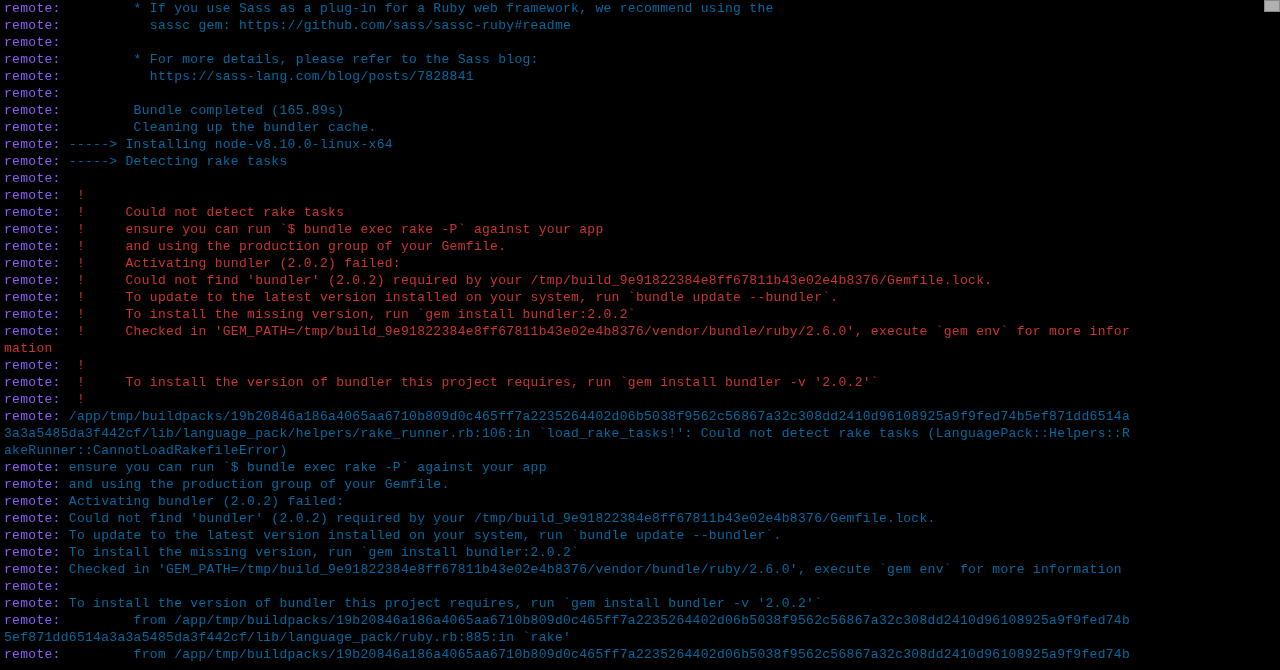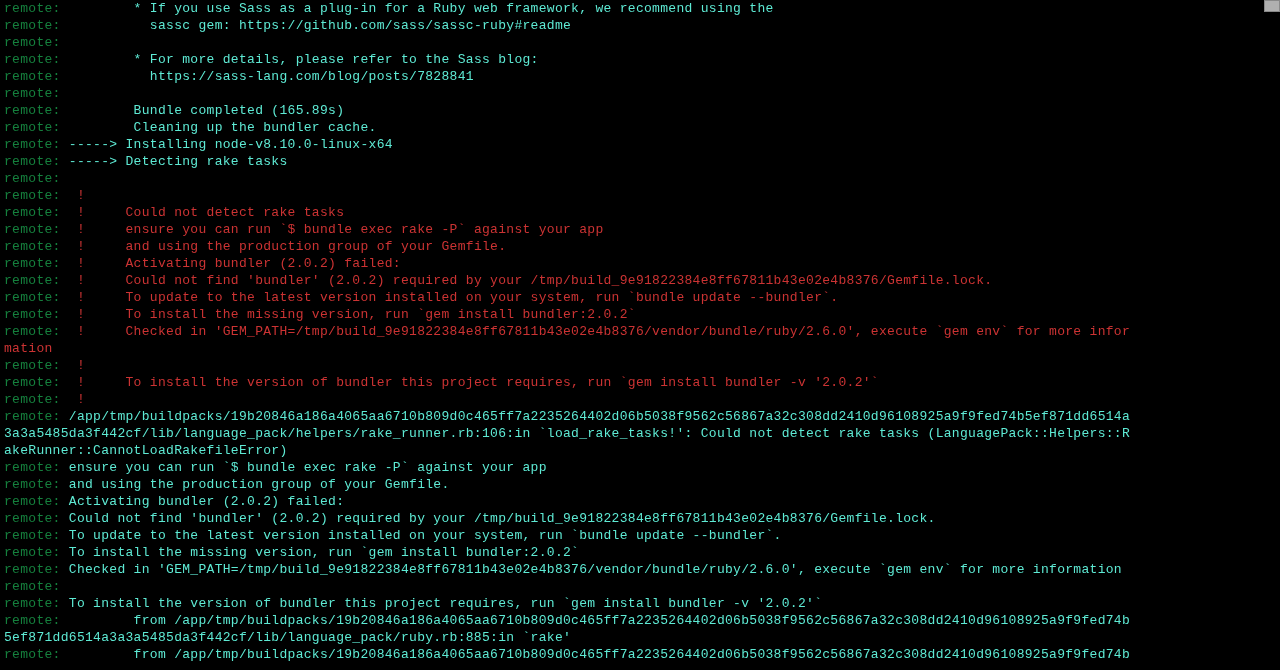--- a/index.html
+++ b/index.html
@@ -12,22 +12,22 @@
       width: 1280px;
       height: 670px;
       overflow: hidden;
       letter-spacing: 0.3px;
     }
     #terminal {
       white-space: pre;
       color: #009900;
     }
     .line { display: block; }
-    .prefix { color: #15803d; }
-    .green { color: #5eead4; }
+    .prefix { color: #8b5cf6; }
+    .green { color: #0369a1; }
     .red { color: #cc3333; }
     .scrollbar {
       position: fixed;
       right: 0;
       top: 0;
       width: 16px;
       height: 12px;
       background: #b0b0b0;
       border: 1px solid #888;
     }

